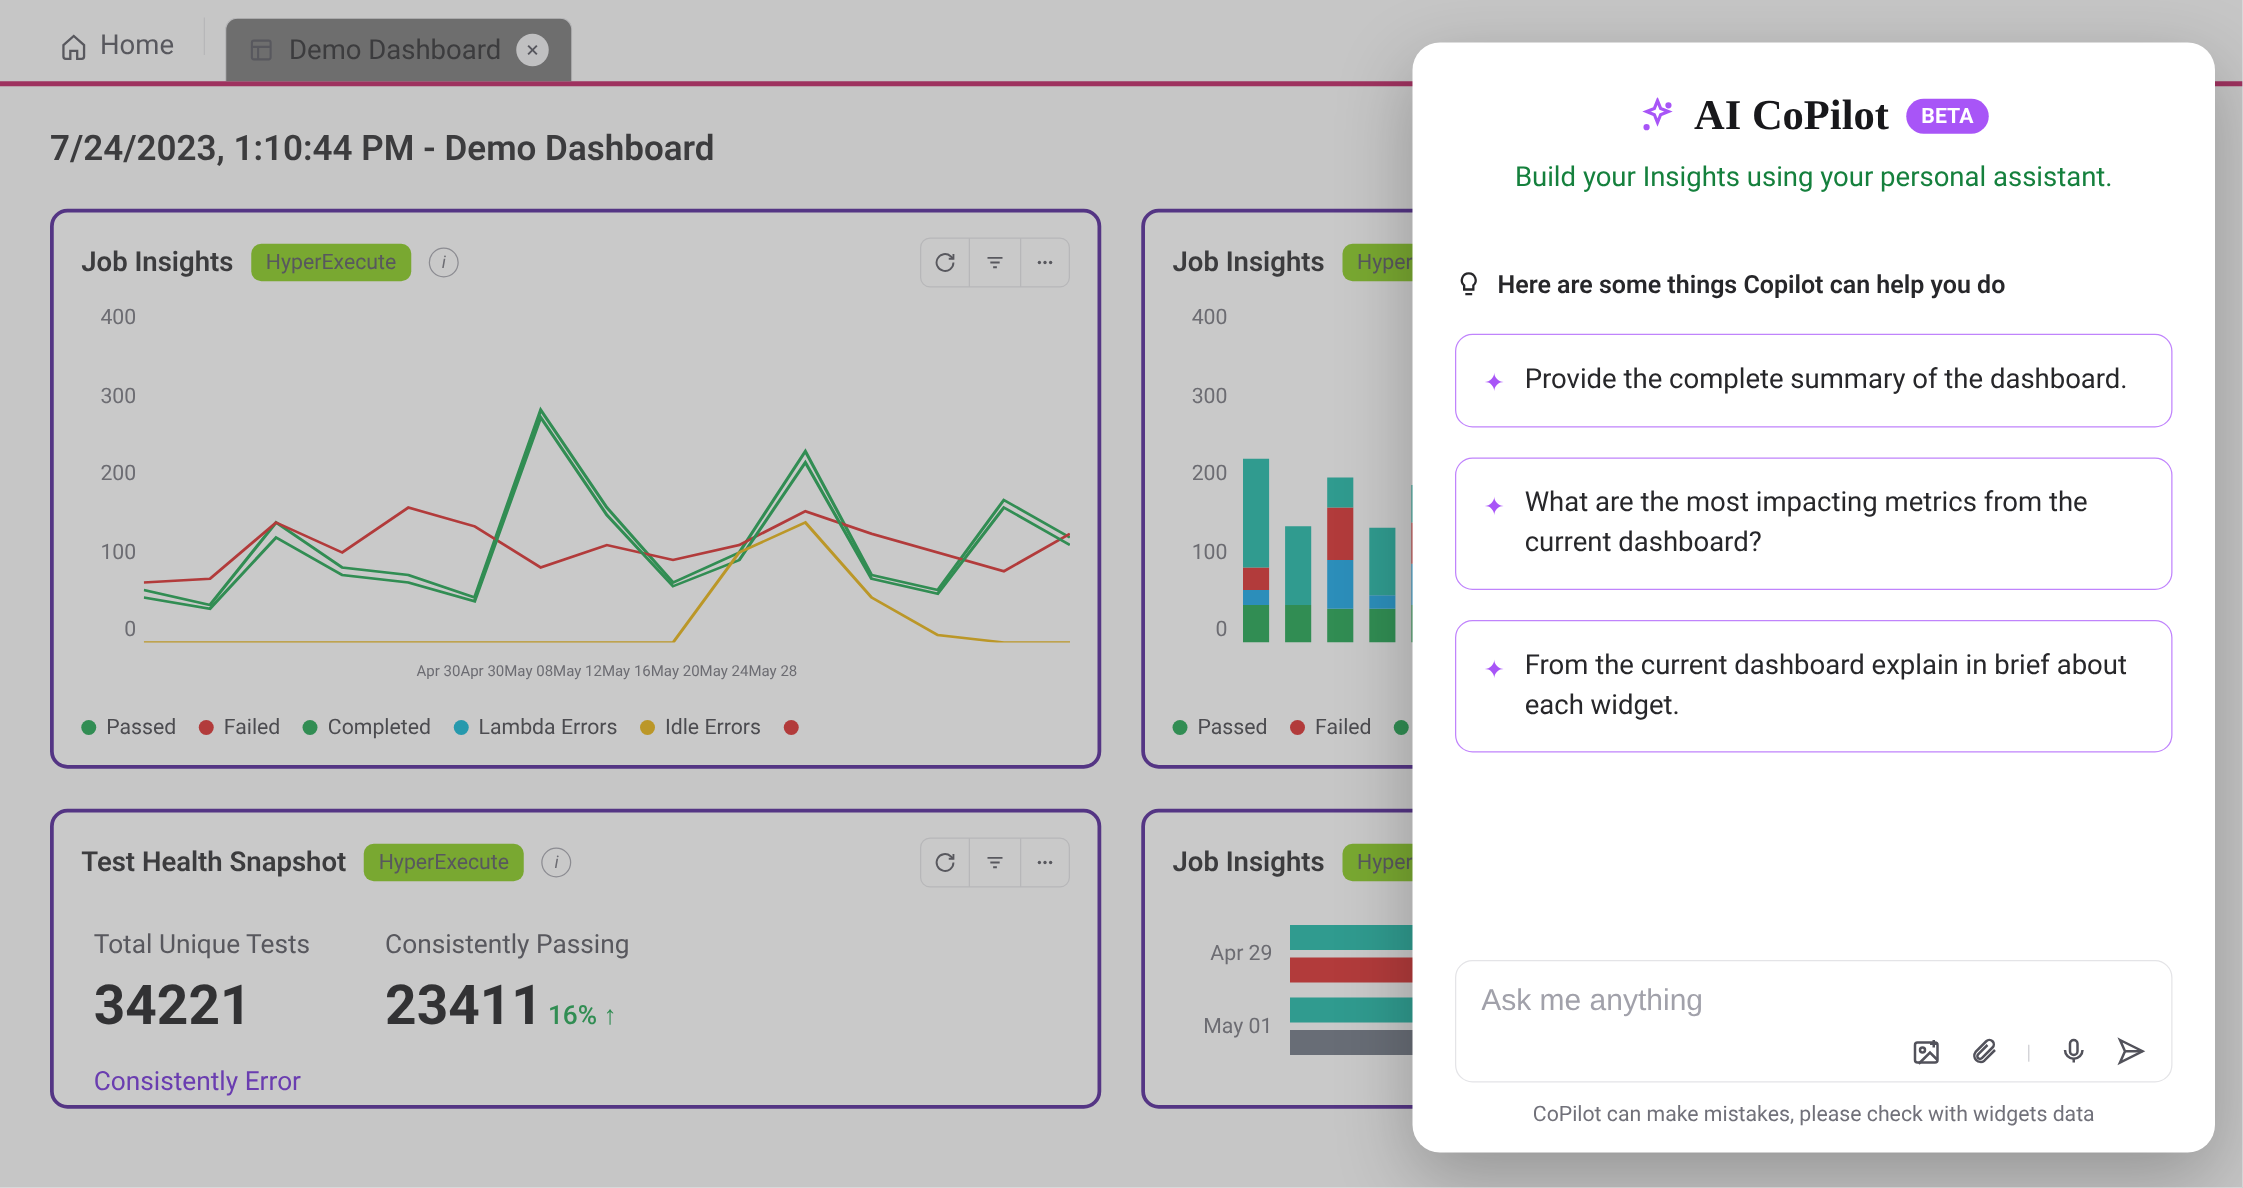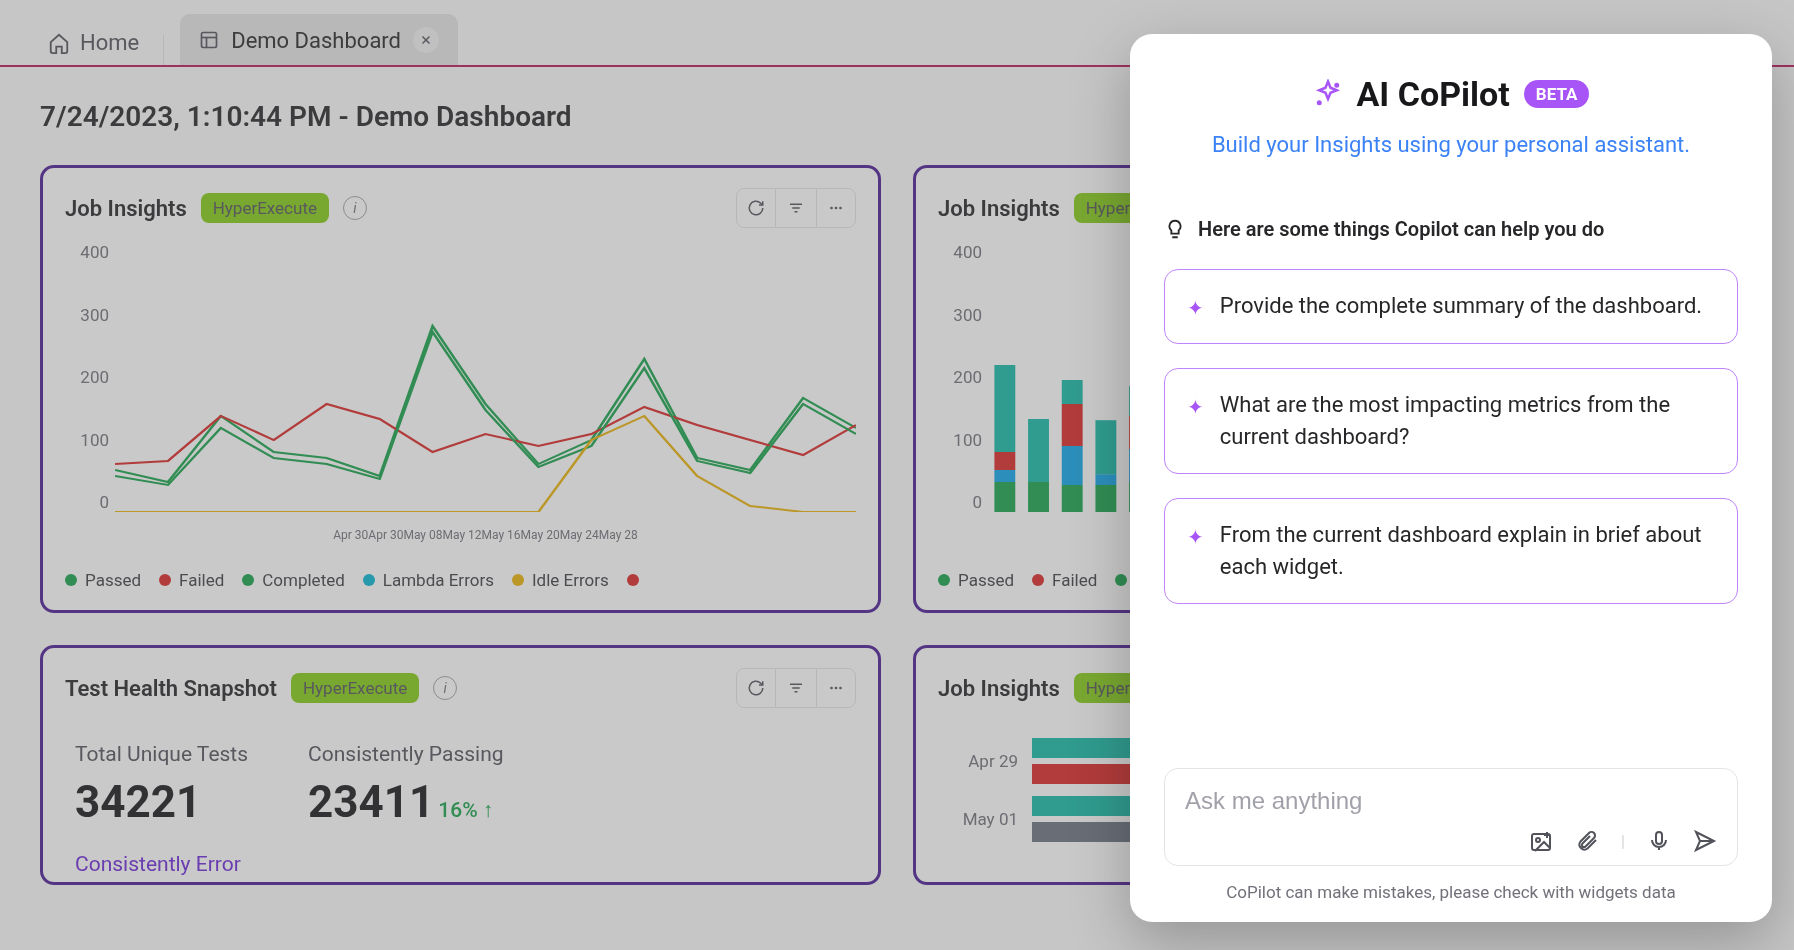--- a/index.html
+++ b/index.html
@@ -21,42 +21,42 @@
   .app {
     width: 100%;
     height: 100%;
     background: #fafafa;
     display: flex;
     flex-direction: column;
   }
   
   .tabs-row {
     display: flex;
-    align-items: flex-end;
+    align-items: flex-start;
     gap: 16px;
     padding: 14px 40px 0 40px;
-    border-bottom: 2px solid #be185d;
+    border-bottom: 4px solid #be185d;
   }
   .home-link {
     display: flex;
     align-items: center;
     gap: 10px;
     color: #52525b;
     font-size: 22px;
     padding: 10px 8px;
     cursor: pointer;
   }
   .sep-v {
     width: 1px; height: 30px; background: #e4e4e7;
   }
   .tab-active {
     display: flex;
     align-items: center;
     gap: 12px;
-    background: #e5e5e5;
+    background: #737373;
     border: 1px solid #e4e4e7;
     border-bottom: none;
     border-radius: 10px 10px 0 0;
     padding: 12px 18px;
     font-size: 22px;
     color: #27272a;
   }
   .tab-close {
     width: 26px; height: 26px;
     border-radius: 50%;
@@ -187,27 +187,27 @@
     background: #fff;
     border-radius: 22px;
     box-shadow: 0 20px 60px rgba(0,0,0,0.25);
     z-index: 100;
     display: flex;
     flex-direction: column;
     padding: 40px 34px 20px 34px;
   }
   .cp-head { text-align: center; }
   .cp-title-row { display:flex; align-items:center; justify-content:center; gap:14px; }
-  .cp-title { font-size: 34px; font-weight: 700; color: #18181b; }
+  .cp-title { font-size: 34px; font-weight: 700; color: #18181b; font-family: Liberation Serif, serif; }
   .cp-beta {
     background: #a855f7; color: #fff;
     font-size: 17px; font-weight: 700;
     padding: 4px 12px; border-radius: 999px;
   }
-  .cp-sub { font-size: 22px; color: #3b82f6; margin-top: 18px; }
+  .cp-sub { font-size: 22px; color: #15803d; margin-top: 18px; }
   .cp-hint {
     display:flex; align-items:center; justify-content:flex-start; gap:12px;
     margin-top: 60px; font-size: 20px; font-weight:600; color:#27272a;
   }
   .cp-suggestions { display:flex; flex-direction:column; gap:24px; margin-top: 28px; }
   .cp-sugg {
     border: 1.5px solid #c084fc;
     border-radius: 14px;
     padding: 20px 22px;
     display: flex; align-items: flex-start; gap: 16px;

